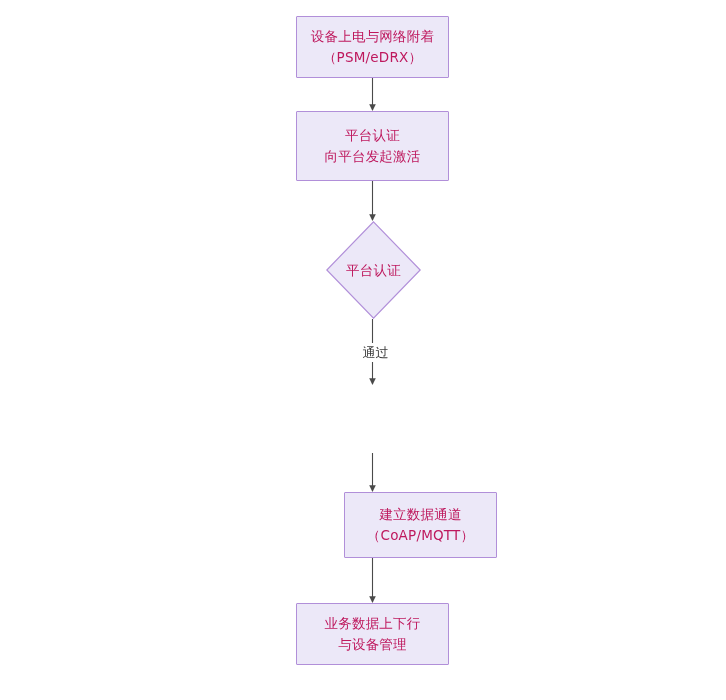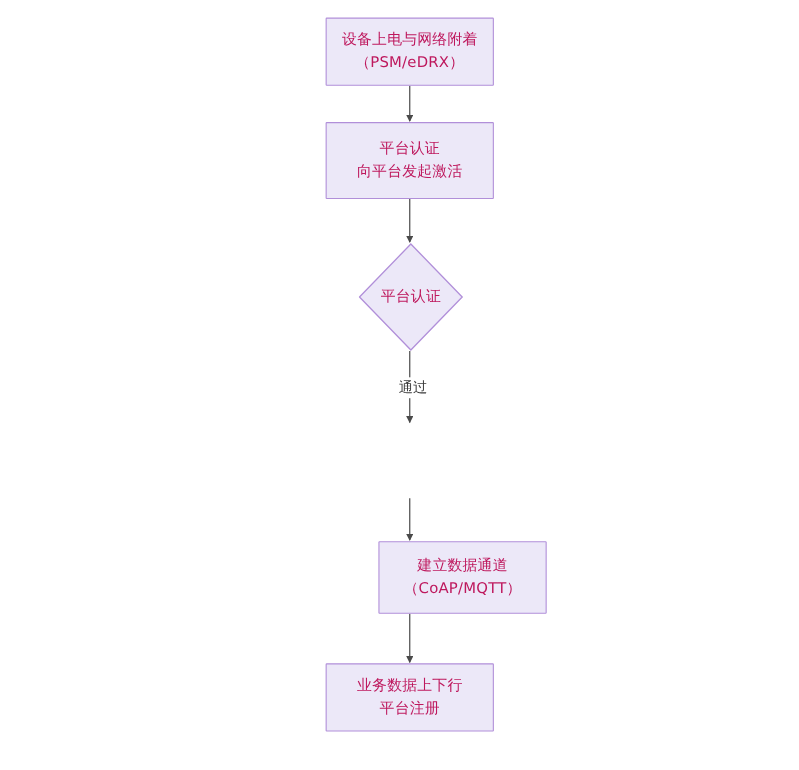--- a/index.html
+++ b/index.html
@@ -130,16 +130,16 @@
   <div class="edge-label" style="left:354px; top:343px; width:37px;">通过</div>
 
 
   <div class="node node-process" style="left:296px; top:492px; width:153px; height:66px;margin-left:48px;">
     <div class="node-label">建立数据通道
 （CoAP/MQTT）</div>
   </div>
 
   <div class="node node-process" style="left:296px; top:603px; width:153px; height:62px;">
     <div class="node-label">业务数据上下行
-平台注册</div>
+与设备管理</div>
   </div>
 
 </div>
 
 </body></html>

